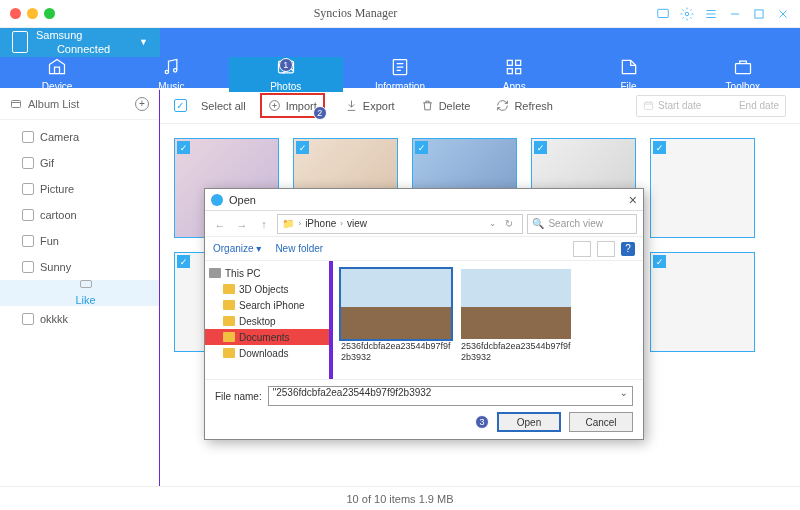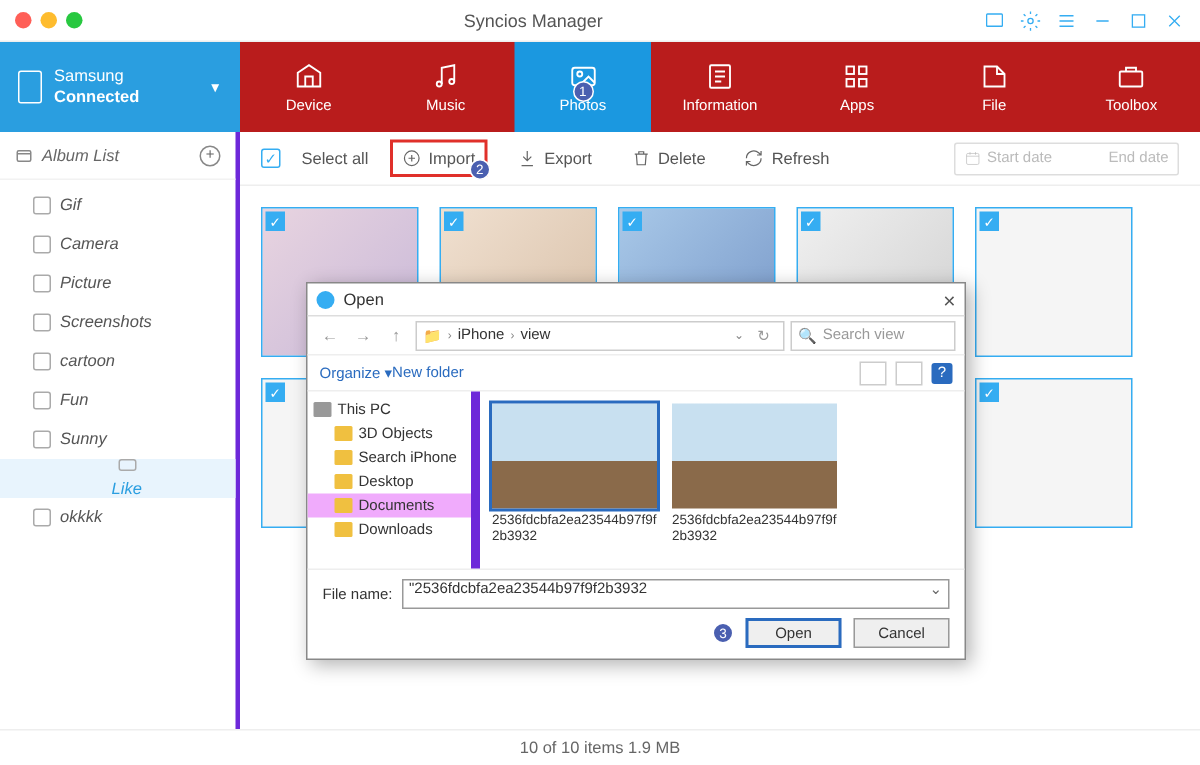--- a/index.html
+++ b/index.html
@@ -3,43 +3,43 @@
 <meta charset="utf-8">
 <style>
 * { margin: 0; padding: 0; box-sizing: border-box; font-family: -apple-system, "Segoe UI", Arial, sans-serif; }
 body { width: 800px; height: 510px; background: #fff; overflow: hidden; position: relative; }
 
 
 .titlebar { height: 28px; background: #fff; display: flex; align-items: center; padding: 0 10px; border-bottom: 1px solid #eee; }
 .mac-btns { display: flex; gap: 6px; }
 .mac-btn { width: 11px; height: 11px; border-radius: 50%; }
 .mac-red { background: #ff5f57; } .mac-yellow { background: #febc2e; } .mac-green { background: #28c840; }
-.title-text { flex: 1; text-align: center; font-size: 12px; color: #555; }
+.title-text { flex: 1; text-align: center; font-size: 12px; color: #555; font-family: Liberation Serif, serif; }
 .title-right { display: flex; gap: 10px; align-items: center; }
 .title-icon { width: 14px; height: 14px; color: #35adf2; display: flex; align-items: center; justify-content: center; cursor: pointer; }
 .title-icon svg { width: 14px; height: 14px; stroke: currentColor; fill: none; stroke-width: 1.5; }
 
 
-.topnav { height: 60px; background: #b91c1c; display: flex; color: #fff; }
+.topnav { height: 60px; background: #3b82f6; display: flex; color: #fff; flex-direction: column; }
 .device-box { width: 160px; background: #2a9ee0; display: flex; align-items: center; padding: 0 12px; gap: 8px; cursor: pointer; }
 .device-icon { width: 16px; height: 22px; border: 1.5px solid #fff; border-radius: 2px; }
 .device-text { flex: 1; font-size: 11px; line-height: 1.3; }
-.device-status { font-weight: bold; }
+.device-status { font-weight: normal; text-align: center; }
 .dropdown-caret { font-size: 9px; }
 .nav-items { flex: 1; display: flex; }
 .nav-item { flex: 1; display: flex; flex-direction: column; align-items: center; justify-content: center; gap: 4px; font-size: 10px; cursor: pointer; position: relative; }
 .nav-item.active { background: #1b98e0; }
 .nav-item svg { width: 20px; height: 20px; stroke: #fff; fill: none; stroke-width: 1.5; }
 .badge { position: absolute; width: 14px; height: 14px; border-radius: 50%; background: #4a5fb0; color: #fff; font-size: 9px; display: flex; align-items: center; justify-content: center; bottom: 20px; left: 50%; margin-left: -7px; border: 1px solid #fff; }
 
 
 .body { display: flex; height: calc(100% - 88px - 24px); }
 
 
-.sidebar { width: 160px; border-right: 3px solid #6d28d9; background: #fff; font-style: italic; }
+.sidebar { width: 160px; border-right: 1px solid #6d28d9; background: #fff; }
 .side-head { height: 32px; display: flex; align-items: center; padding: 0 10px; gap: 6px; font-size: 11px; color: #666; border-bottom: 1px solid #f2f2f2; }
 .side-head-spacer { flex: 1; }
 .side-plus { width: 14px; height: 14px; border: 1px solid #888; border-radius: 50%; display: flex; align-items: center; justify-content: center; font-size: 10px; cursor: pointer; }
 .side-list { padding: 4px 0; }
 .side-item { height: 26px; display: flex; align-items: center; padding: 0 10px 0 22px; gap: 6px; font-size: 11px; color: #555; cursor: pointer; }
 .side-item.active { background: #e8f4fd; color: #2a9ee0; flex-direction: column; }
 .side-chip { width: 12px; height: 12px; border: 1px solid #aaa; border-radius: 2px; }
 
 
 .main { flex: 1; display: flex; flex-direction: column; }
@@ -74,29 +74,29 @@
 .dlg-title { height: 22px; display: flex; align-items: center; padding: 0 6px; border-bottom: 1px solid #ddd; }
 .dlg-title-icon { width: 12px; height: 12px; border-radius: 50%; background: #35adf2; margin-right: 6px; }
 .dlg-close { cursor: pointer; font-size: 14px; color: #555; }
 .dlg-spacer { flex: 1; }
 .dlg-path { height: 26px; display: flex; align-items: center; padding: 0 6px; gap: 4px; border-bottom: 1px solid #eee; }
 .nav-arrow { width: 18px; height: 18px; display: flex; align-items: center; justify-content: center; color: #999; cursor: pointer; }
 .path-box { flex: 1; height: 20px; border: 1px solid #ccc; display: flex; align-items: center; padding: 0 4px; gap: 4px; font-size: 10px; }
 .path-seg { color: #333; }
 .path-sep { color: #888; font-size: 8px; }
 .search-box { width: 110px; height: 20px; border: 1px solid #ccc; display: flex; align-items: center; padding: 0 4px; gap: 4px; color: #999; font-size: 10px; }
-.dlg-org { height: 24px; display: flex; align-items: center; padding: 0 8px; border-bottom: 1px solid #eee; font-size: 10px; }
+.dlg-org { height: 24px; display: flex; align-items: center; padding: 0 8px; gap: 14px; border-bottom: 1px solid #eee; font-size: 10px; }
 .org-btn { color: #2a6bbf; cursor: pointer; }
 .view-icons { margin-left: auto; display: flex; gap: 6px; align-items: center; }
 .view-icon { width: 18px; height: 16px; border: 1px solid #ccc; cursor: pointer; }
 .help-icon { width: 14px; height: 14px; background: #2a6bbf; color: #fff; border-radius: 2px; display: flex; align-items: center; justify-content: center; font-size: 10px; }
 .dlg-body { display: flex; height: 118px; }
-.dlg-tree { width: 115px; border-right: 6px solid #6d28d9; padding: 4px 0; overflow: hidden; }
+.dlg-tree { width: 128px; border-right: 4px solid #6d28d9; padding: 4px 0; overflow: hidden; }
 .tree-item { height: 16px; display: flex; align-items: center; padding: 0 4px; gap: 4px; font-size: 10px; cursor: pointer; }
-.tree-item.sel { background: #f0abfc; }
+.tree-item.sel { background: #ef4444; }
 .tree-item.indent { padding-left: 18px; }
 .tree-ico { width: 12px; height: 10px; background: #f0c040; border-radius: 1px; }
 .tree-ico.pc { background: #999; }
 .dlg-files { flex: 1; display: flex; gap: 10px; padding: 8px; }
 .file-item { width: 110px; cursor: pointer; }
 .file-item.sel .file-thumb { outline: 2px solid #2a6bbf; }
 .file-thumb { width: 110px; height: 70px; background: linear-gradient(to bottom,#c8e0f0 0%,#c8e0f0 55%,#8a6a4a 55%,#8a6a4a 100%); }
 .file-name { font-size: 9px; color: #333; line-height: 1.2; margin-top: 2px; word-break: break-all; }
 .dlg-bottom { padding: 6px 10px; border-top: 1px solid #eee; }
 .dlg-row { display: flex; align-items: center; gap: 6px; margin-bottom: 6px; }
@@ -227,33 +227,29 @@
           <rect x="3" y="5" width="18" height="14" rx="2"></rect>
           <path d="M3 9h18"></path>
         </svg>
       <span>Album List</span>
       <span class="side-head-spacer"></span>
       <span class="side-plus">+</span>
     </div>
     <div class="side-list" id="side-list">
         <div class="side-item">
           <span class="side-chip"></span>
+          <span>Camera</span>
+        </div>
+        <div class="side-item">
+          <span class="side-chip"></span>
           <span>Gif</span>
         </div>
         <div class="side-item">
           <span class="side-chip"></span>
-          <span>Camera</span>
-        </div>
-        <div class="side-item">
-          <span class="side-chip"></span>
           <span>Picture</span>
-        </div>
-        <div class="side-item">
-          <span class="side-chip"></span>
-          <span>Screenshots</span>
         </div>
         <div class="side-item">
           <span class="side-chip"></span>
           <span>cartoon</span>
         </div>
         <div class="side-item">
           <span class="side-chip"></span>
           <span>Fun</span>
         </div>
         <div class="side-item">

